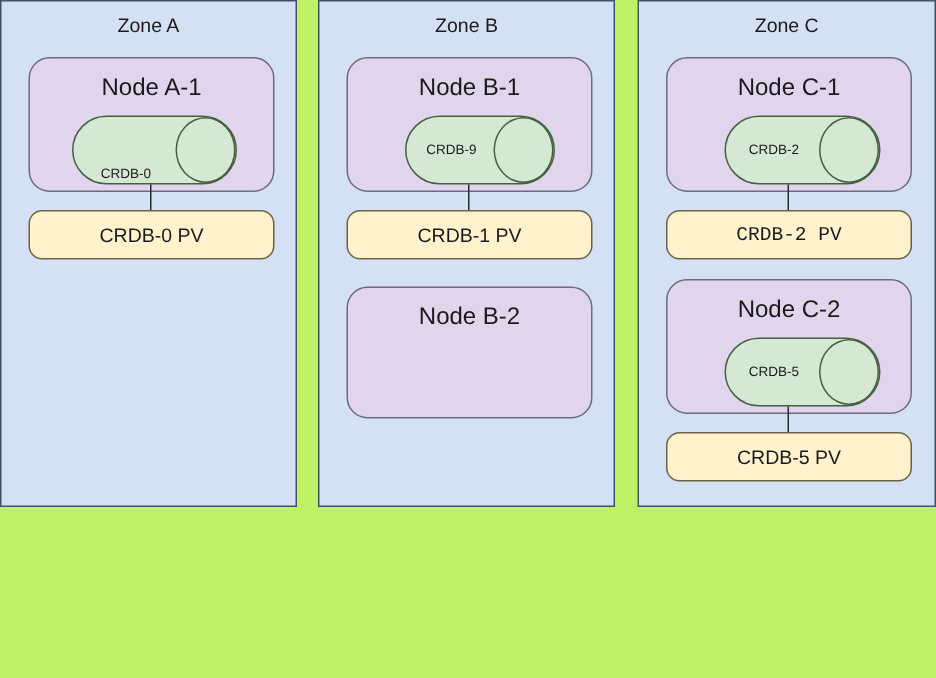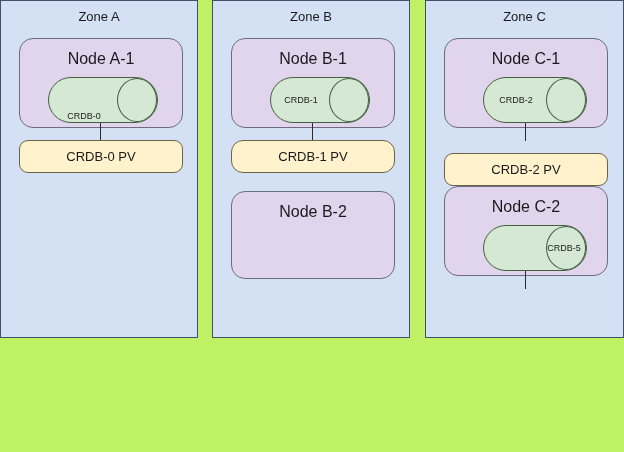--- a/index.html
+++ b/index.html
@@ -131,27 +131,27 @@
 
   <div class="zone" style="left:212px; top:0px; width:198px; height:338px;">
     <div class="zone-title">Zone B</div>
 
     <div class="node" style="left:18px; top:37px; width:164px; height:90px;">
       <div class="node-title">Node B-1</div>
 
       <div class="cylinder" style="left:38px; top:38px; width:100px; height:46px;">
         <div class="cyl-body"></div>
         <div class="cyl-cap" style="right:1px;"></div>
-        <div class="cyl-label" style="width:62px;">CRDB-1</div>
+        <div class="cyl-label" style="width:62px;">CRDB-9</div>
       </div>
     </div>
 
     <div class="connector" style="left:99px; top:122px; height:18px;"></div>
 
-    <div class="pv" style="left:18px; top:139px; width:164px; height:33px;border-radius:12px;">
+    <div class="pv" style="left:18px; top:139px; width:164px; height:33px;">
       <span class="pv-label">CRDB-1 PV</span>
     </div>
 
     <div class="node" style="left:18px; top:190px; width:164px; height:88px;">
       <div class="node-title">Node B-2</div>
     </div>
   </div>
 
   <div class="zone" style="left:425px; top:0px; width:199px; height:338px;">
     <div class="zone-title">Zone C</div>
@@ -161,31 +161,34 @@
 
       <div class="cylinder" style="left:38px; top:38px; width:104px; height:46px;">
         <div class="cyl-body"></div>
         <div class="cyl-cap" style="right:1px;"></div>
         <div class="cyl-label" style="width:66px;">CRDB-2</div>
       </div>
     </div>
 
     <div class="connector" style="left:99px; top:122px; height:18px;"></div>
 
-    <div class="pv" style="left:18px; top:152px; width:164px; height:33px;">
+    <div class="pv" style="left:18px; top:139px; width:164px; height:33px;font-family:Liberation Mono, monospace;">
       <span class="pv-label">CRDB-2 PV</span>
     </div>
 
     <div class="node" style="left:18px; top:185px; width:164px; height:90px;">
       <div class="node-title">Node C-2</div>
 
       <div class="cylinder" style="left:38px; top:38px; width:104px; height:46px;">
         <div class="cyl-body"></div>
         <div class="cyl-cap" style="right:1px;"></div>
-        <div class="cyl-label" style="width:66px;padding-left:48px;">CRDB-5</div>
+        <div class="cyl-label" style="width:66px;">CRDB-5</div>
       </div>
     </div>
 
     <div class="connector" style="left:99px; top:270px; height:18px;"></div>
 
+    <div class="pv" style="left:18px; top:287px; width:164px; height:33px;">
+      <span class="pv-label">CRDB-5 PV</span>
+    </div>
   </div>
 
 </div>
 
 </body></html>

